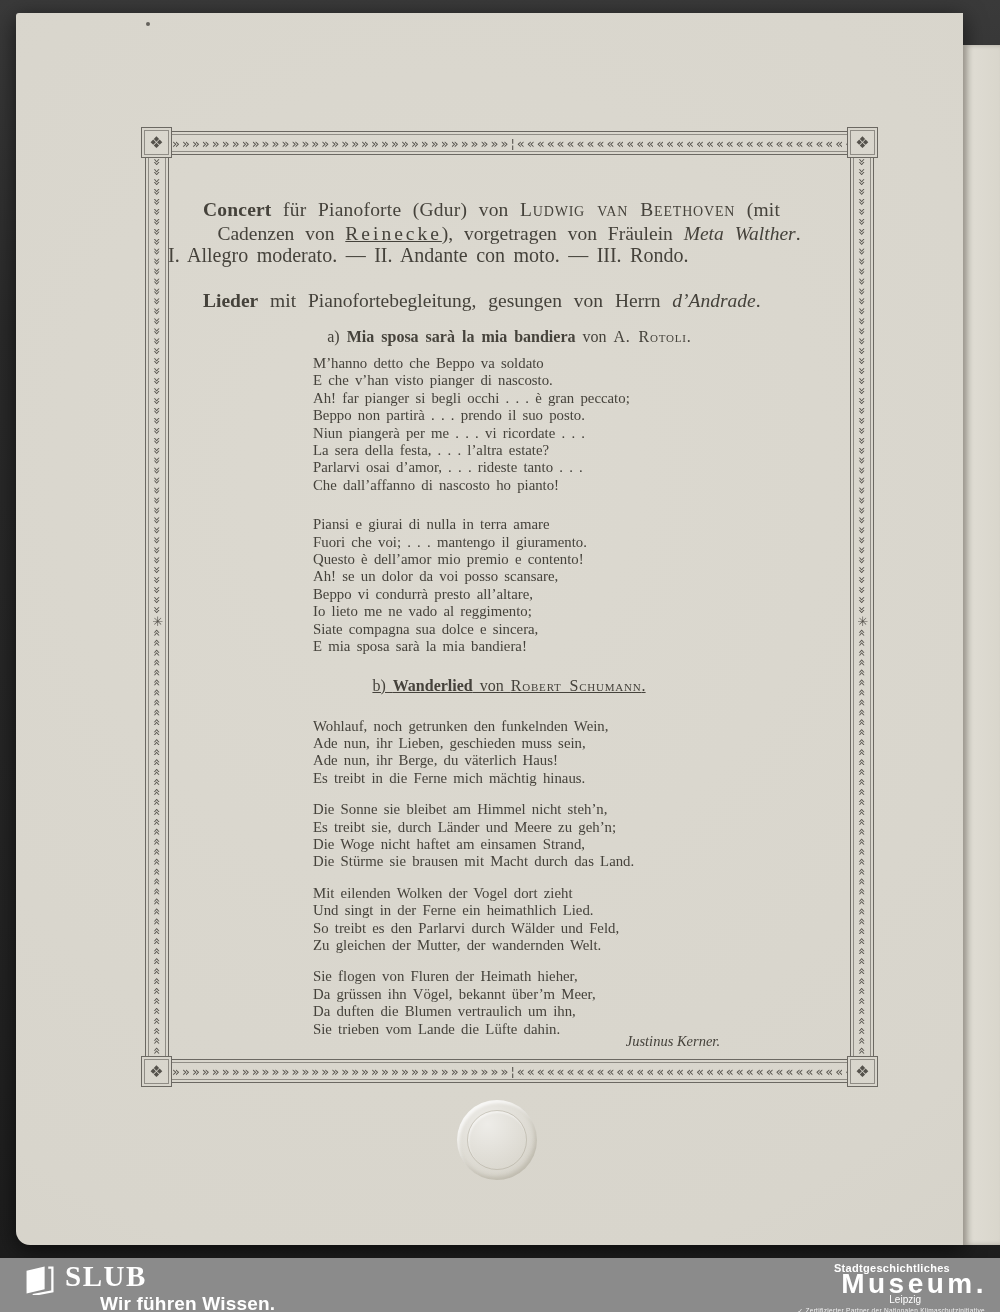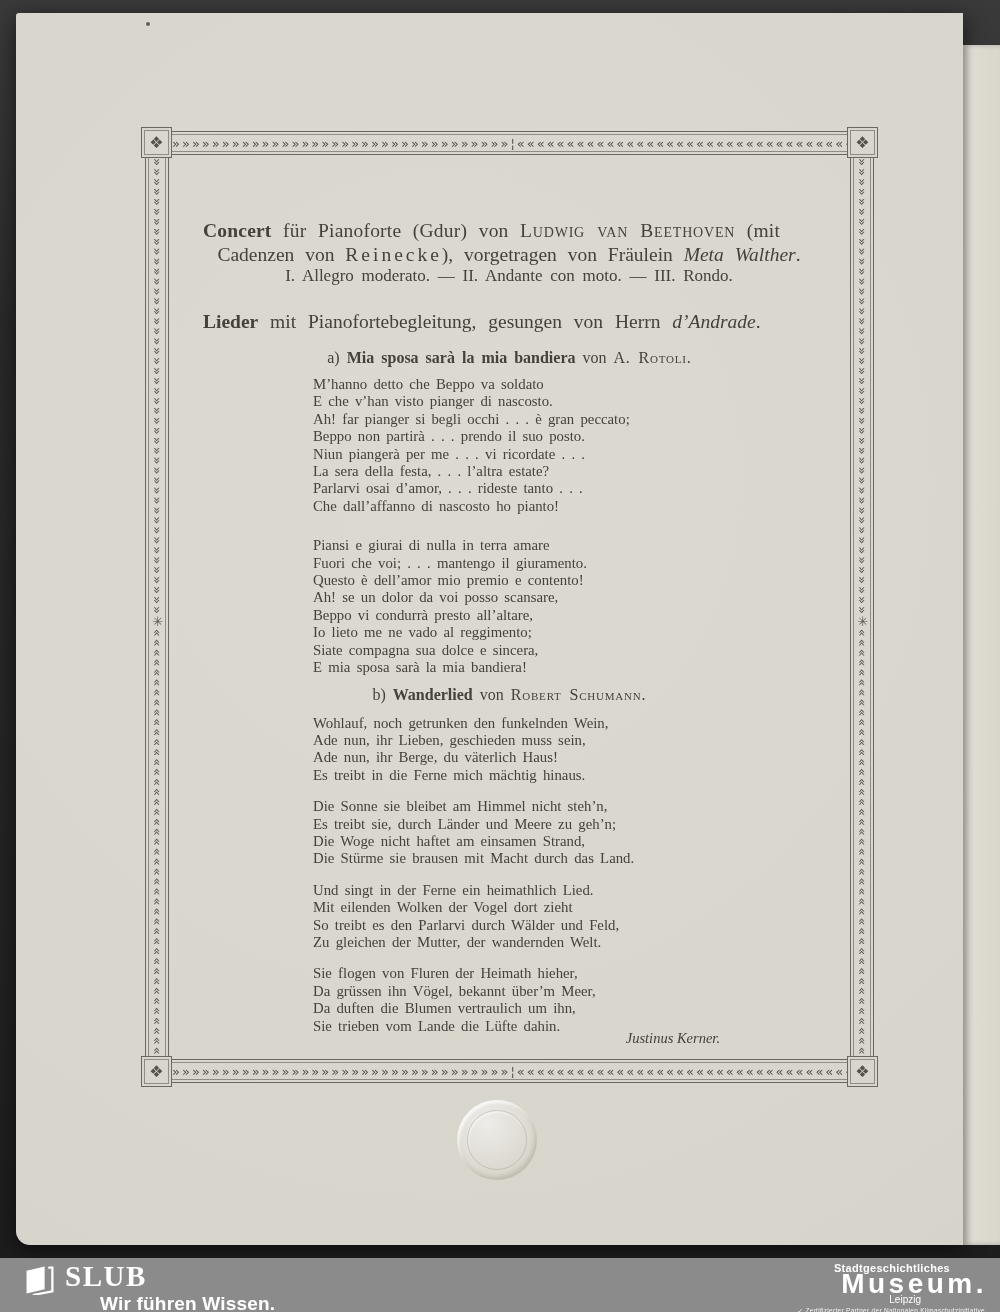--- a/index.html
+++ b/index.html
@@ -42,34 +42,34 @@
   .vband { position:absolute; top:31px; bottom:31px; width:24px; padding:0 2px;
            border-left:1px solid #6b6862; border-right:1px solid #6b6862; }
   .vband.left { left:4px; } .vband.right { right:4px; }
   .vin { position:relative; width:18px; height:100%; overflow:hidden;
          border-left:1px solid #8f8c85; border-right:1px solid #8f8c85; }
   .vpat { position:absolute; top:0; left:17px; width:898px; height:17px; line-height:17px;
           transform:rotate(90deg); transform-origin:0 0; white-space:nowrap; text-align:center;
           font-size:13px; letter-spacing:2px; }
 
   
-  .content { position:absolute; left:168px; top:145px; width:682px; color:#45423b; }
+  .content { position:absolute; left:168px; top:124px; width:682px; color:#45423b; }
   b, .bold { font-weight:bold; }
   .sc { font-variant:small-caps; letter-spacing:.8px; }
   .it { font-style:italic; }
-  .spaced { letter-spacing:3px; }
+  .spaced { letter-spacing:3px;text-decoration:underline; }
   .concert-line1 { margin:74px 34px 0 35px; font-size:19.5px; line-height:24px; word-spacing:6.5px; letter-spacing:.2px; }
   .concert-line2 { text-align:center; font-size:19.5px; line-height:24px; word-spacing:6px; }
-  .movements { text-align:center; font-size:17px; line-height:18px; word-spacing:3.5px; }
+  .movements { font-size:20px; line-height:18px; word-spacing:3.5px; }
   .lieder-line { margin:25px 0 0 35px; font-size:19.5px; line-height:24px; word-spacing:7px; }
   .song-title { text-align:center; font-size:16px; line-height:20px; word-spacing:3px; }
   .song-a .song-title { margin-top:14px; }
-  .song-b .song-title { margin-top:8px; }
+  .song-b .song-title { margin-top:20px;text-decoration:underline; }
   .poem { margin-left:145px; margin-top:8px; font-size:14.8px; line-height:17.4px; word-spacing:2.5px; }
-  .song-b .poem { margin-top:10px; }
+  .song-b .poem { margin-top:22px; }
   .song-a .stanza + .stanza { margin-top:22px; }
   .song-b .stanza + .stanza { margin-top:14px; }
   .poet { margin-top:-5px; text-align:right; padding-right:130px; font-style:italic; font-size:14.5px; }
 
   
   .footer { position:absolute; left:0; top:1258px; width:1000px; height:54px; background:#8b8b8b;
             font-family:"Liberation Sans", sans-serif; color:#ffffff; }
   .slub { position:absolute; left:25px; top:3px; display:flex; align-items:flex-start; cursor:pointer; }
   .book-ic { width:31px; height:31px; margin-top:3px; }
   .slub-txt { margin-left:9px; }
@@ -166,22 +166,22 @@
             <div class="poem-line">Ade nun, ihr Berge, du väterlich Haus!</div>
             <div class="poem-line">Es treibt in die Ferne mich mächtig hinaus.</div>
           </div>
           <div class="stanza">
             <div class="poem-line">Die Sonne sie bleibet am Himmel nicht steh’n,</div>
             <div class="poem-line">Es treibt sie, durch Länder und Meere zu geh’n;</div>
             <div class="poem-line">Die Woge nicht haftet am einsamen Strand,</div>
             <div class="poem-line">Die Stürme sie brausen mit Macht durch das Land.</div>
           </div>
           <div class="stanza">
+            <div class="poem-line">Mit eilenden Wolken der Vogel dort zieht</div>
             <div class="poem-line">Und singt in der Ferne ein heimathlich Lied.</div>
-            <div class="poem-line">Mit eilenden Wolken der Vogel dort zieht</div>
             <div class="poem-line">So treibt es den Parlarvi durch Wälder und Feld,</div>
             <div class="poem-line">Zu gleichen der Mutter, der wandernden Welt.</div>
           </div>
           <div class="stanza">
             <div class="poem-line">Sie flogen von Fluren der Heimath hieher,</div>
             <div class="poem-line">Da grüssen ihn Vögel, bekannt über’m Meer,</div>
             <div class="poem-line">Da duften die Blumen vertraulich um ihn,</div>
             <div class="poem-line">Sie trieben vom Lande die Lüfte dahin.</div>
           </div>
         </div>

